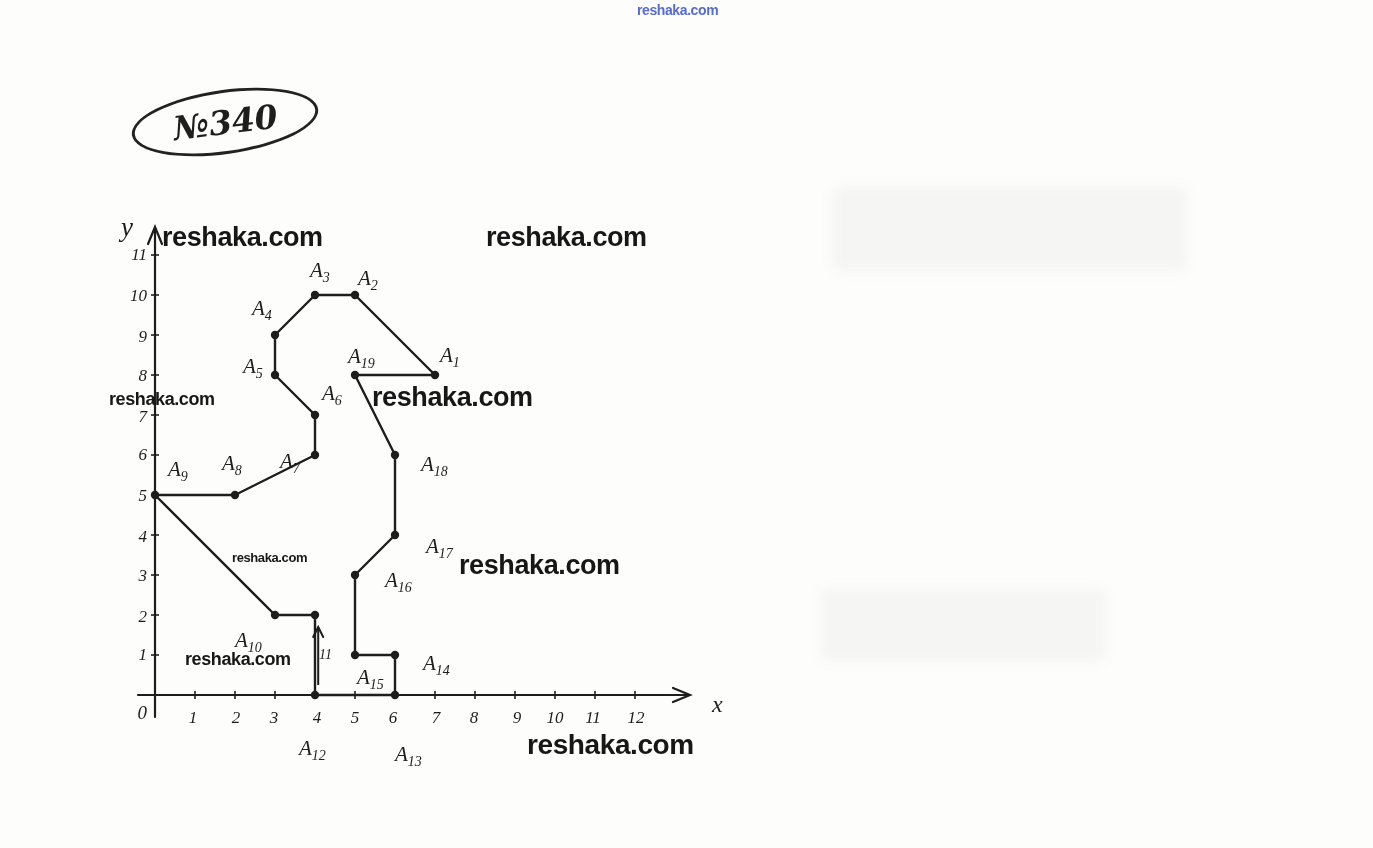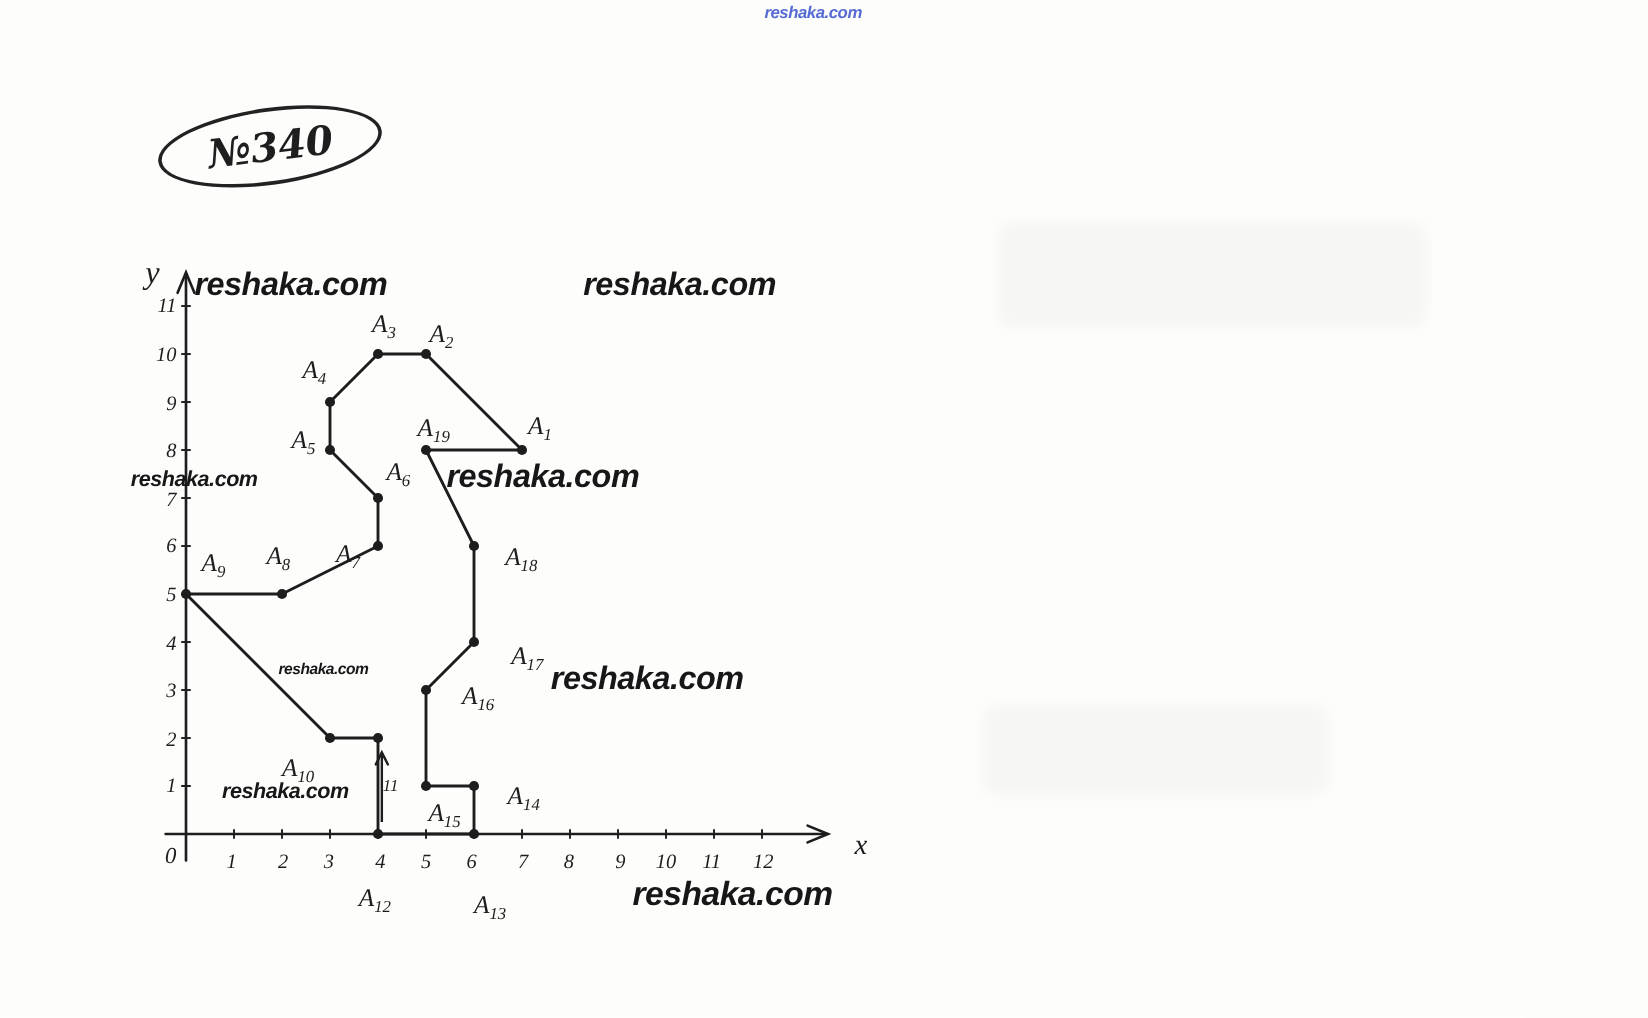--- a/index.html
+++ b/index.html
@@ -6,21 +6,21 @@
   html,body { width:1373px; height:848px; background:#ffffff; }
   .page {
     position:relative; width:1373px; height:848px;
     background:#fdfdfc; overflow:hidden;
     font-family:"Liberation Sans", sans-serif;
   }
   #plot-svg { position:absolute; left:0; top:0; }
 
   .watermark {
     position:absolute; font-family:"Liberation Sans", sans-serif;
-    font-weight:bold; letter-spacing:-0.4px; white-space:nowrap; line-height:1;font-style:italic;
+    font-weight:bold; letter-spacing:-0.4px; white-space:nowrap; line-height:1;
   }
 
   .stamp {
     position:absolute; left:131px; top:90px; width:188px; height:64px;
     border:3px solid #222; border-radius:50%;
     transform:rotate(-8deg);
     display:flex; align-items:center; justify-content:center;
   }
   .stamp span {
     font-family:"DejaVu Serif", serif; font-style:italic; font-weight:700;

